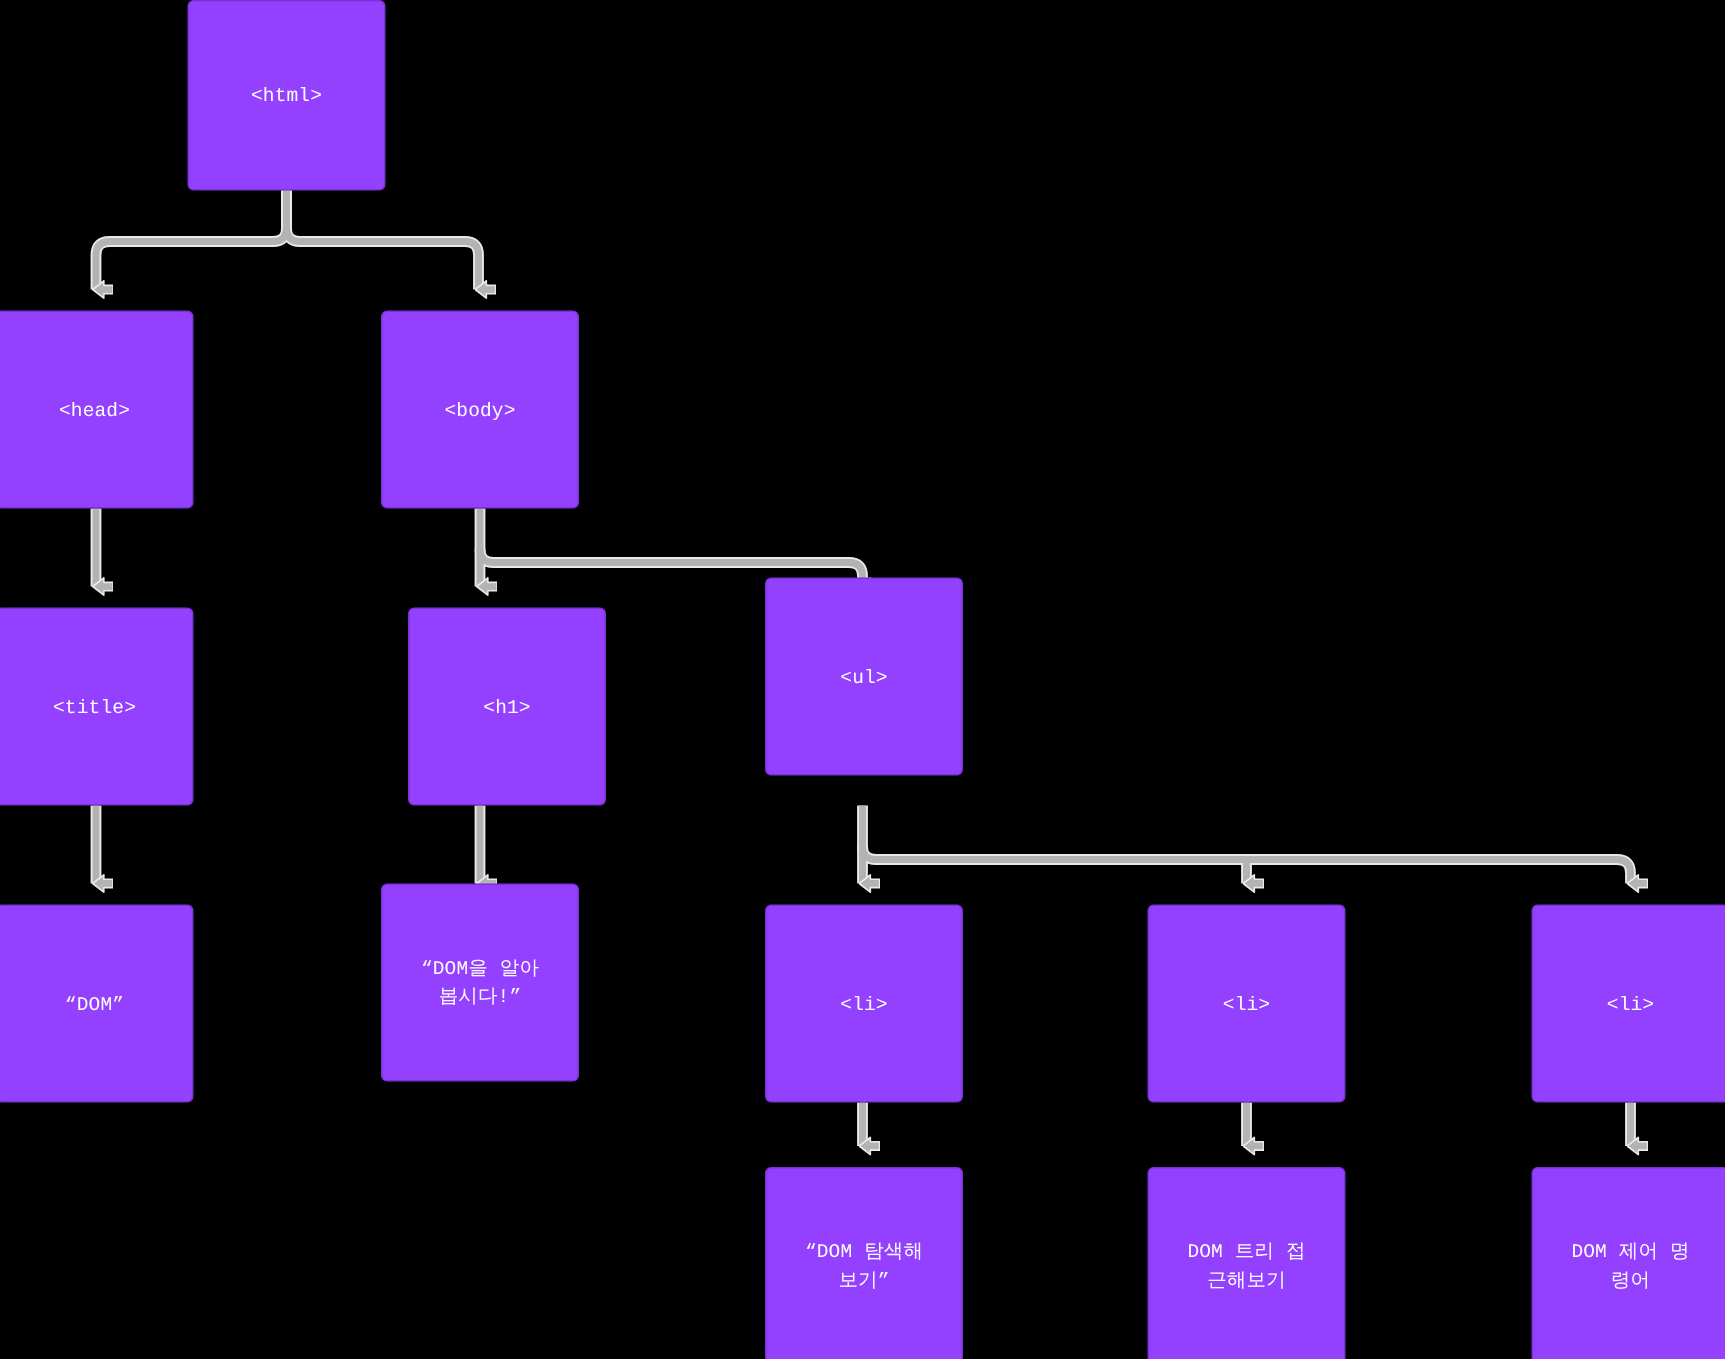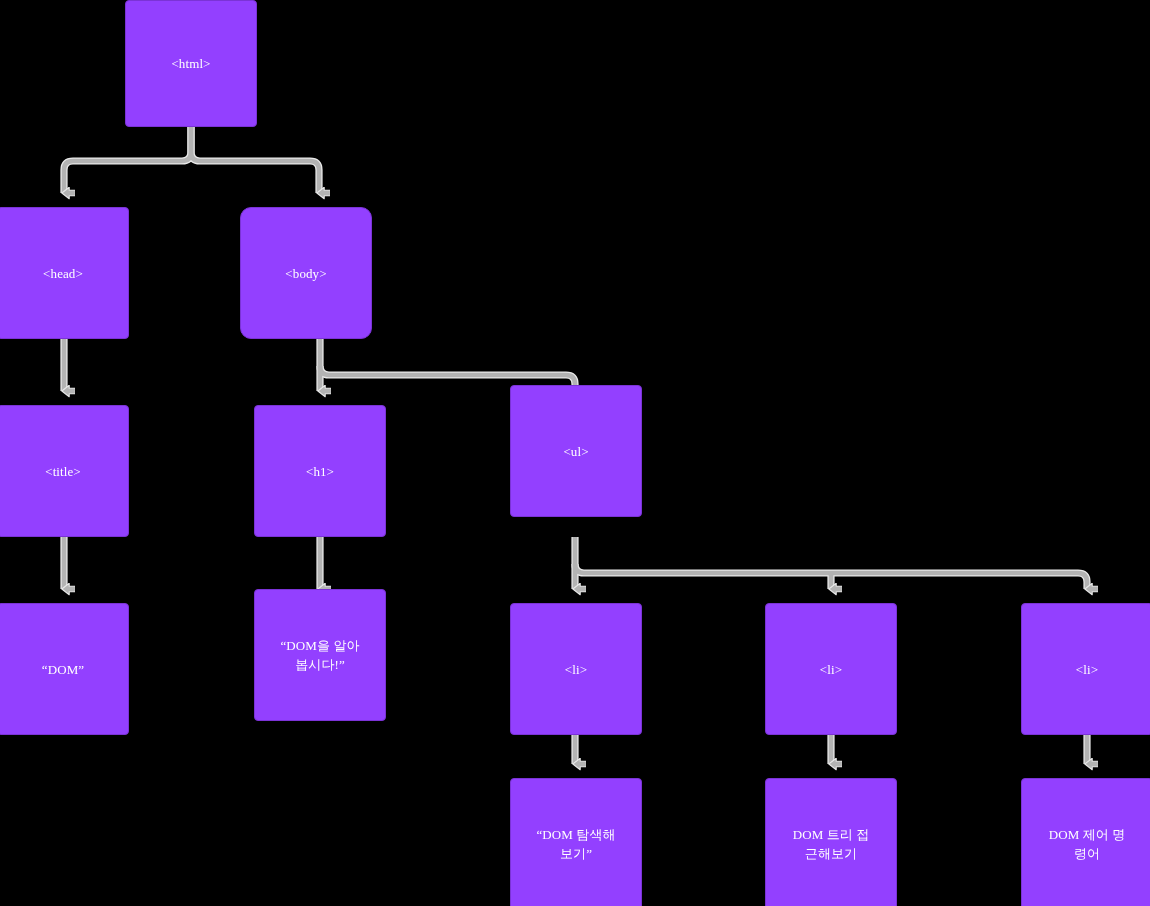--- a/index.html
+++ b/index.html
@@ -6,21 +6,21 @@
     margin: 0;
     padding: 0;
     background: #000000;
   }
   #canvas {
     position: relative;
     width: 1150px;
     height: 906px;
     background: #000000;
     overflow: hidden;
-    font-family: Liberation Serif, serif;
+    font-family: Liberation Mono, monospace;
   }
   #edges {
     position: absolute;
     left: 0;
     top: 0;
     width: 1150px;
     height: 906px;
     pointer-events: none;
   }
   .node {
@@ -88,25 +88,25 @@
         <path d="M831,735 L831,764"></path>
         <path d="M1087,735 L1087,764"></path>
       </g>
     </g>
   </svg>
 
   <div class="node" style="left:125px;top:0px;width:132px;height:127px;">&lt;html&gt;</div>
 
   <div class="node" style="left:-3px;top:207px;width:132px;height:132px;">&lt;head&gt;</div>
 
-  <div class="node" style="left:240px;top:207px;width:132px;height:132px;border-radius:11px;">&lt;body&gt;</div>
+  <div class="node" style="left:254px;top:207px;width:132px;height:132px;">&lt;body&gt;</div>
 
   <div class="node" style="left:-3px;top:405px;width:132px;height:132px;">&lt;title&gt;</div>
 
-  <div class="node" style="left:254px;top:405px;width:132px;height:132px;">&lt;h1&gt;</div>
+  <div class="node" style="left:272px;top:405px;width:132px;height:132px;">&lt;h1&gt;</div>
 
   <div class="node" style="left:510px;top:385px;width:132px;height:132px;">&lt;ul&gt;</div>
 
   <div class="node" style="left:-3px;top:603px;width:132px;height:132px;">“DOM”</div>
 
   <div class="node" style="left:254px;top:589px;width:132px;height:132px;">“DOM을 알아
 봅시다!”</div>
 
   <div class="node" style="left:510px;top:603px;width:132px;height:132px;">&lt;li&gt;</div>
 

